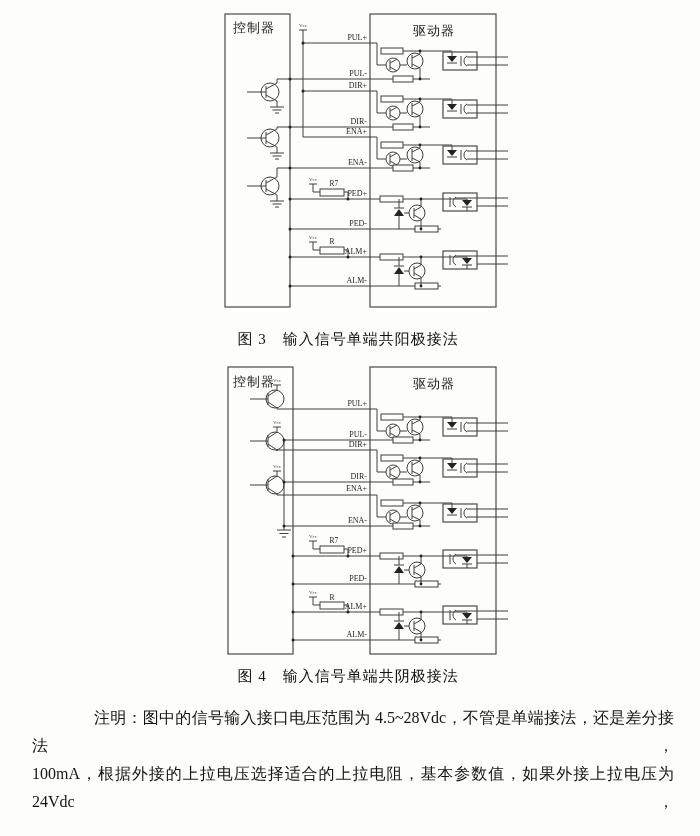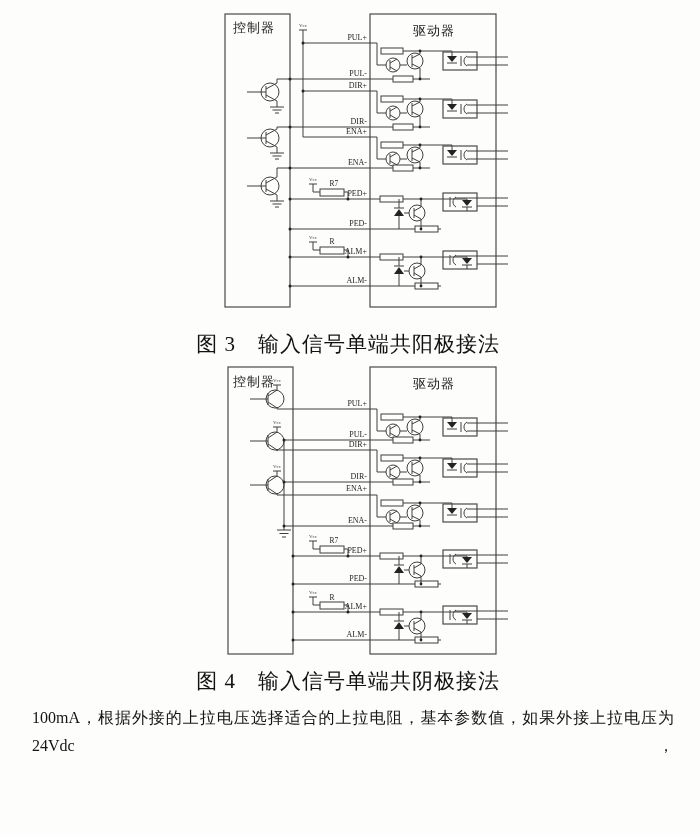--- a/index.html
+++ b/index.html
@@ -15,21 +15,21 @@
   .rw{stroke:#3e3e3e;stroke-width:1;fill:#fdfdfc;}
   .fe{fill:#232323;stroke:none;}
   .dot{fill:#232323;stroke:none;}
   text{font-family:"Liberation Serif","DejaVu Serif",serif;fill:#1c1c1c;}
   .cjk{font-size:13px;letter-spacing:1px;}
   .sig{font-size:8px;text-anchor:end;fill:#242424;}
   .tiny{font-size:5px;text-anchor:middle;fill:#444;}
   .rlab{font-size:7.5px;text-anchor:middle;fill:#242424;}
   .caption{
     position:absolute;left:0;width:696px;text-align:center;
-    font-size:21px;letter-spacing:1px;color:#121212;
+    font-size:15px;letter-spacing:1px;color:#121212;
   }
   #cap3{top:330px;}
   #cap4{top:667px;}
   .note{
     position:absolute;left:32px;right:26px;top:704px;
     font-size:16px;line-height:28px;color:#141414;
   }
   .note-line{text-align:justify;text-align-last:justify;}
   .note-line.first{text-indent:62px;}
 </style>
@@ -220,15 +220,16 @@
     <rect class="rw" x="415" y="637" width="23" height="6"></rect>
       <path class="ln" d="M399,629 V640 M421,632 V640"></path>
       <circle class="dot" cx="421" cy="640" r="1.4"></circle>
   </g>
 </svg>
 
 <div class="caption" id="cap3">图 3　输入信号单端共阳极接法</div>
 <div class="caption" id="cap4">图 4　输入信号单端共阴极接法</div>
 
 <div class="note">
+  <div class="note-line first">注明：图中的信号输入接口电压范围为 4.5~28Vdc，不管是单端接法，还是差分接法，</div>
   <div class="note-line">100mA，根据外接的上拉电压选择适合的上拉电阻，基本参数值，如果外接上拉电压为 24Vdc，</div>
 
 </div>
 
 </body></html>

